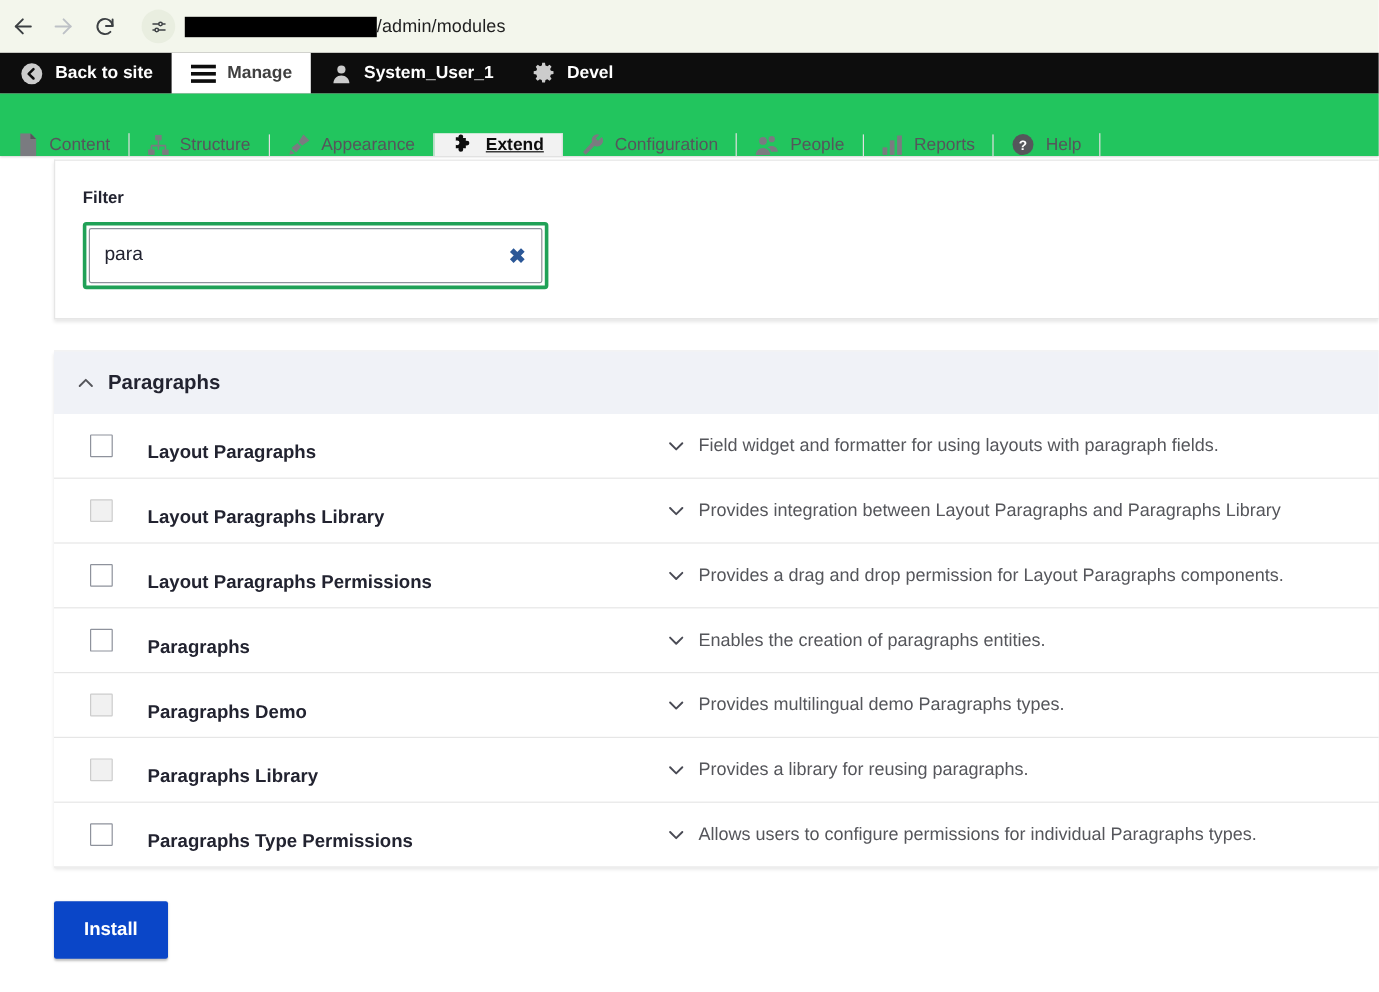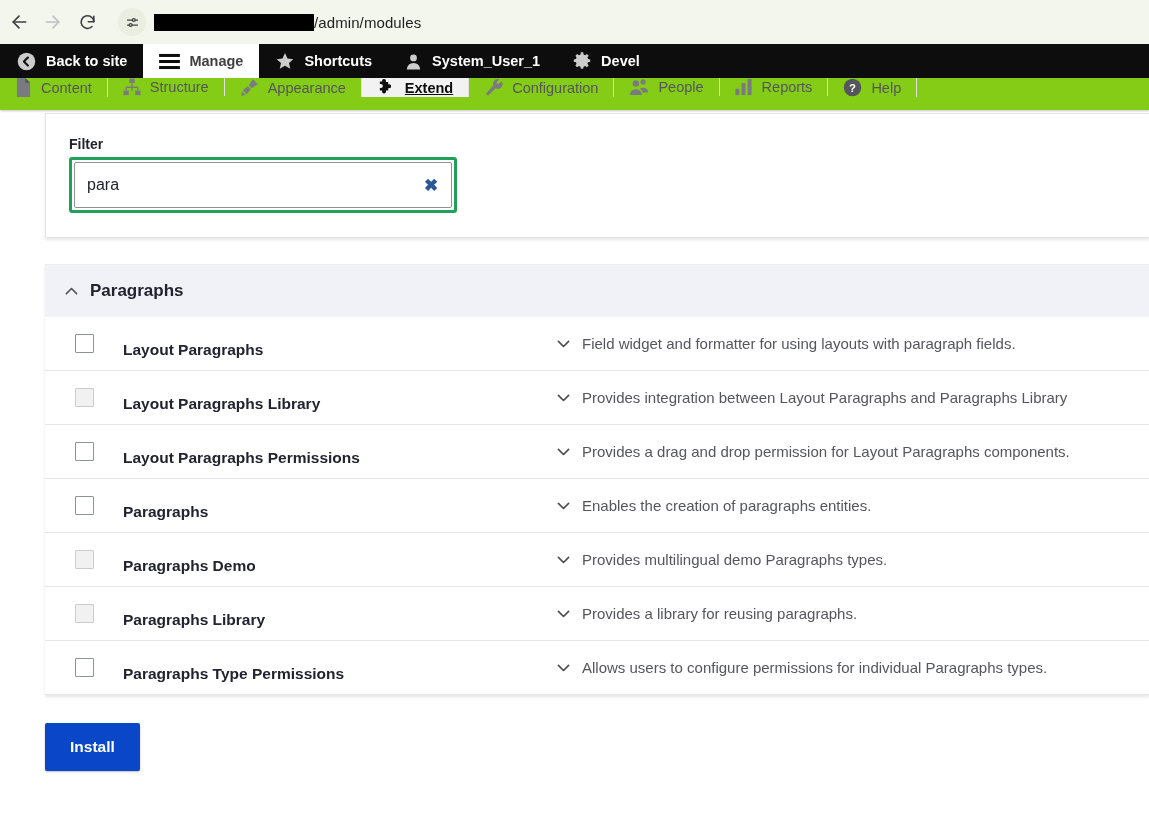--- a/index.html
+++ b/index.html
@@ -90,24 +90,24 @@
     white-space: nowrap;
   }
   .tb-item.active {
     background: #ffffff;
     color: #404040;
   }
   .tb-item .tb-ico { display: flex; align-items: center; flex: none; }
 
   
   .admin-tabs {
-    height: 32px;
-    background: #84cc16;
-    display: flex;
-    align-items: flex-start;
+    height: 52px;
+    background: #22c55e;
+    display: flex;
+    align-items: flex-end;
     font-size: 14.5px;
     box-shadow: 0 1px 2px rgba(0,0,0,0.22);
     position: relative;
     z-index: 4;
   }
   .tab {
     display: flex;
     align-items: center;
     gap: 9px;
     padding: 0 15px;
@@ -136,21 +136,21 @@
     border: 1px solid #e6e6e6;
     border-right: none;
     box-shadow: 0 2px 3px rgba(0,0,0,0.10);
     padding: 22px 0 24px 23px;
     box-sizing: border-box;
   }
   .filter-label {
     font-size: 14px;
     font-weight: bold;
     color: #222330;
-    margin-bottom: 5px;
+    margin-bottom: 13px;
   }
   .filter-ring {
     width: 388px;
     height: 56px;
     border: 3px solid #20a157;
     border-radius: 3px;
     box-sizing: border-box;
     padding: 2px;
   }
   .filter-input-wrap {
@@ -329,28 +329,20 @@
     <span class="tb-ico">
       <svg width="21" height="17" viewBox="0 0 22 18">
         <rect x="0" y="1" width="22" height="3.2" fill="#0d0d0d"></rect>
         <rect x="0" y="7.4" width="22" height="3.2" fill="#0d0d0d"></rect>
         <rect x="0" y="13.8" width="22" height="3.2" fill="#0d0d0d"></rect>
       </svg>
     </span>
     <span>Manage</span>
   </div>
 
-  <div class="tb-item">
-    <span class="tb-ico">
-      <svg width="20" height="20" viewBox="0 0 24 24" fill="#cccccc">
-        <polygon points="12,2.5 15,9 22,9.8 16.8,14.4 18.3,21.3 12,17.7 5.7,21.3 7.2,14.4 2,9.8 9,9"></polygon>
-      </svg>
-    </span>
-    <span>Shortcuts</span>
-  </div>
 
   <div class="tb-item">
     <span class="tb-ico">
       <svg width="19" height="19" viewBox="0 0 24 24" fill="#cccccc">
         <circle cx="12" cy="7.5" r="4.3"></circle>
         <path d="M3.6 22c0-4.7 3.8-8.2 8.4-8.2s8.4 3.5 8.4 8.2z"></path>
       </svg>
     </span>
     <span>System_User_1</span>
   </div>

